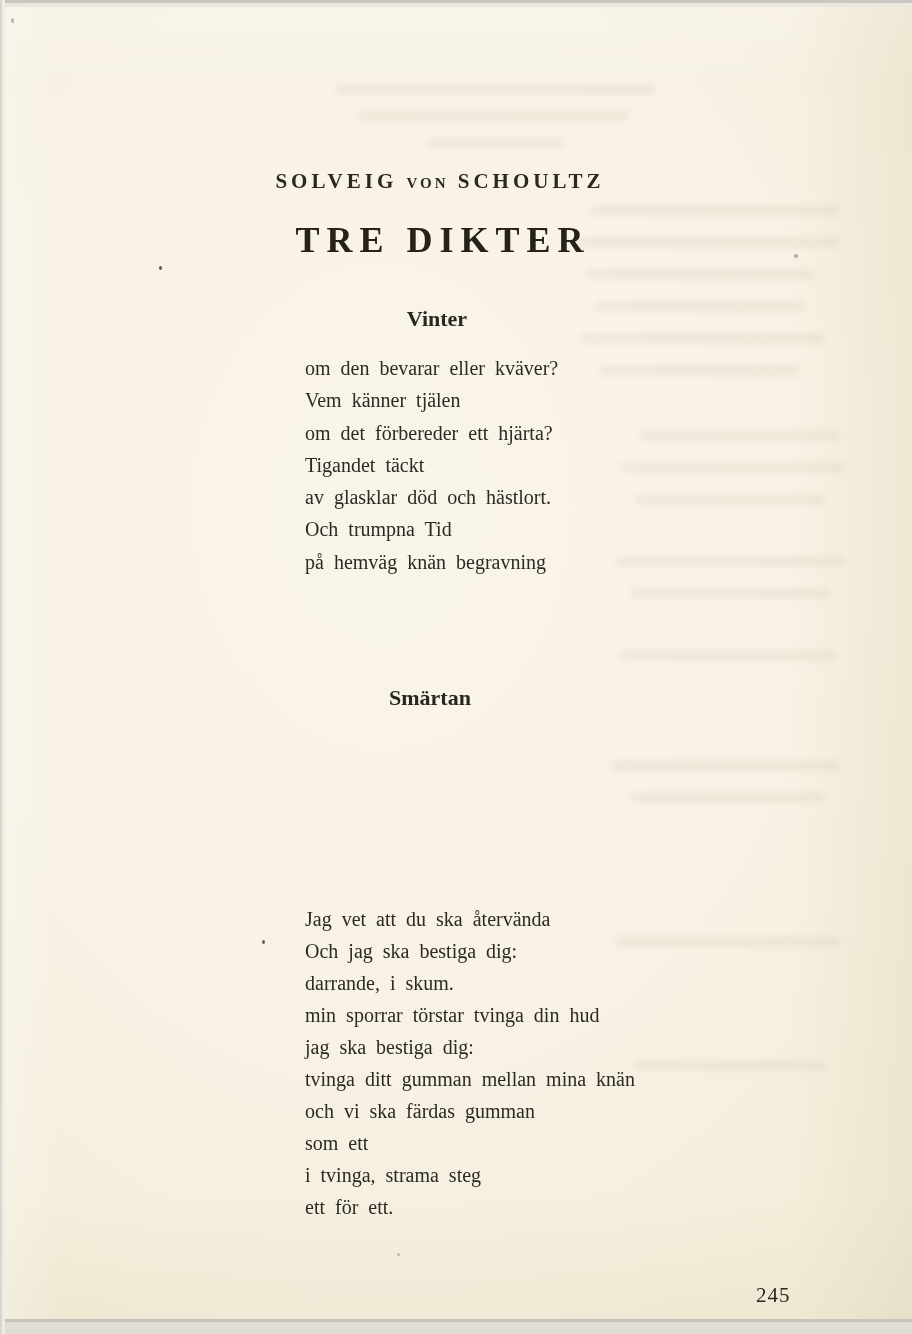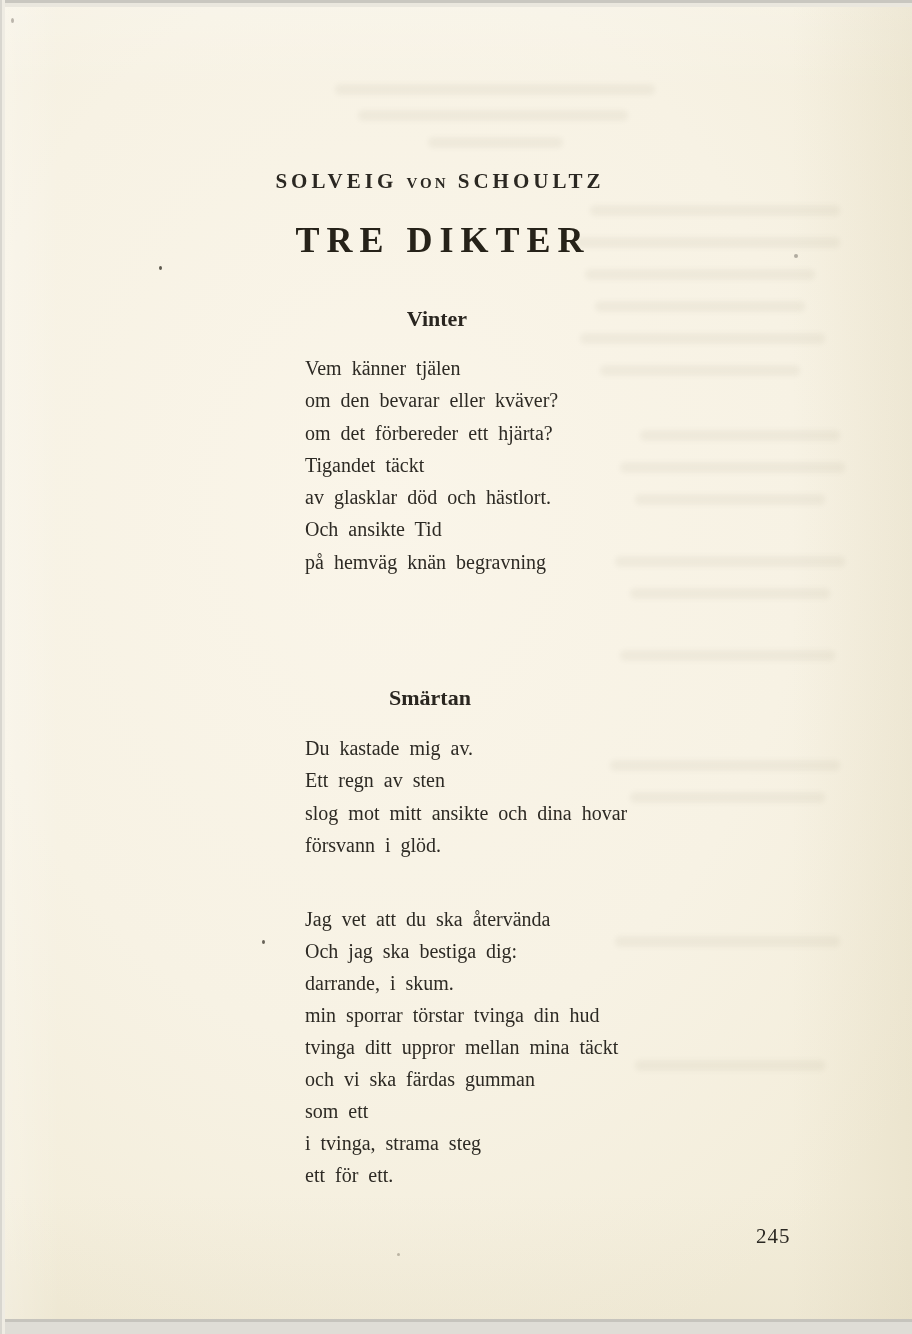--- a/index.html
+++ b/index.html
@@ -62,21 +62,21 @@
   .stanza {
     position: absolute; left: 305px; width: 420px;
     font-size: 20px; line-height: 32.3px; color: #2d2a24;
     word-spacing: 5px; white-space: nowrap;
   }
   .stanza-1-0 { top: 352px; }
   .stanza-2-0 { top: 732px; }
   .stanza-2-1 { top: 891px; line-height: 32px; margin-top: 12px; }
 
   .page-number {
-    position: absolute; left: 756px; top: 1224px;
+    position: absolute; left: 756px; top: 1283px;
     font-size: 21px; letter-spacing: 1px; color: #2b2822;
   }
 </style>
 </head>
 <body>
 
 <div class="page">
 
   <div>
     <div class="ghost" style="left:335px; top:84px;  width:320px;"></div>
@@ -102,42 +102,37 @@
 
   <div class="author"><span>SOLVEIG</span>
     <span class="particle">von</span>
     <span>SCHOULTZ</span>
   </div>
 
   <h1 class="title">TRE DIKTER</h1>
 
   <h2 class="poem-heading heading-vinter">Vinter</h2>
   <div class="stanza stanza-1-0">
+      <div class="line">om den bevarar eller kväver?</div>
       <div class="line">Vem känner tjälen</div>
-      <div class="line">om den bevarar eller kväver?</div>
       <div class="line">om det förbereder ett hjärta?</div>
       <div class="line">Tigandet täckt</div>
       <div class="line">av glasklar död och hästlort.</div>
-      <div class="line">Och ansikte Tid</div>
+      <div class="line">Och trumpna Tid</div>
       <div class="line">på hemväg knän begravning</div>
     </div>
 
   <h2 class="poem-heading heading-smartan">Smärtan</h2>
-  <div class="stanza stanza-2-0">
-      <div class="line">Du kastade mig av.</div>
-      <div class="line">Ett regn av sten</div>
-      <div class="line">slog mot mitt ansikte och dina hovar</div>
-      <div class="line">försvann i glöd.</div>
-    </div>
   <div class="stanza stanza-2-1">
       <div class="line">Jag vet att du ska återvända</div>
       <div class="line">Och jag ska bestiga dig:</div>
       <div class="line">darrande, i skum.</div>
       <div class="line">min sporrar törstar tvinga din hud</div>
-      <div class="line">tvinga ditt uppror mellan mina täckt</div>
+      <div class="line">jag ska bestiga dig:</div>
+      <div class="line">tvinga ditt gumman mellan mina knän</div>
       <div class="line">och vi ska färdas gumman</div>
       <div class="line">som ett</div>
       <div class="line">i tvinga, strama steg</div>
       <div class="line">ett för ett.</div>
     </div>
 
   <div class="page-number">245</div>
 
   <div>
     <div class="speck" style="left:159px; top:266px; width:3px; height:4px; background:rgba(55,50,40,0.8);"></div>

